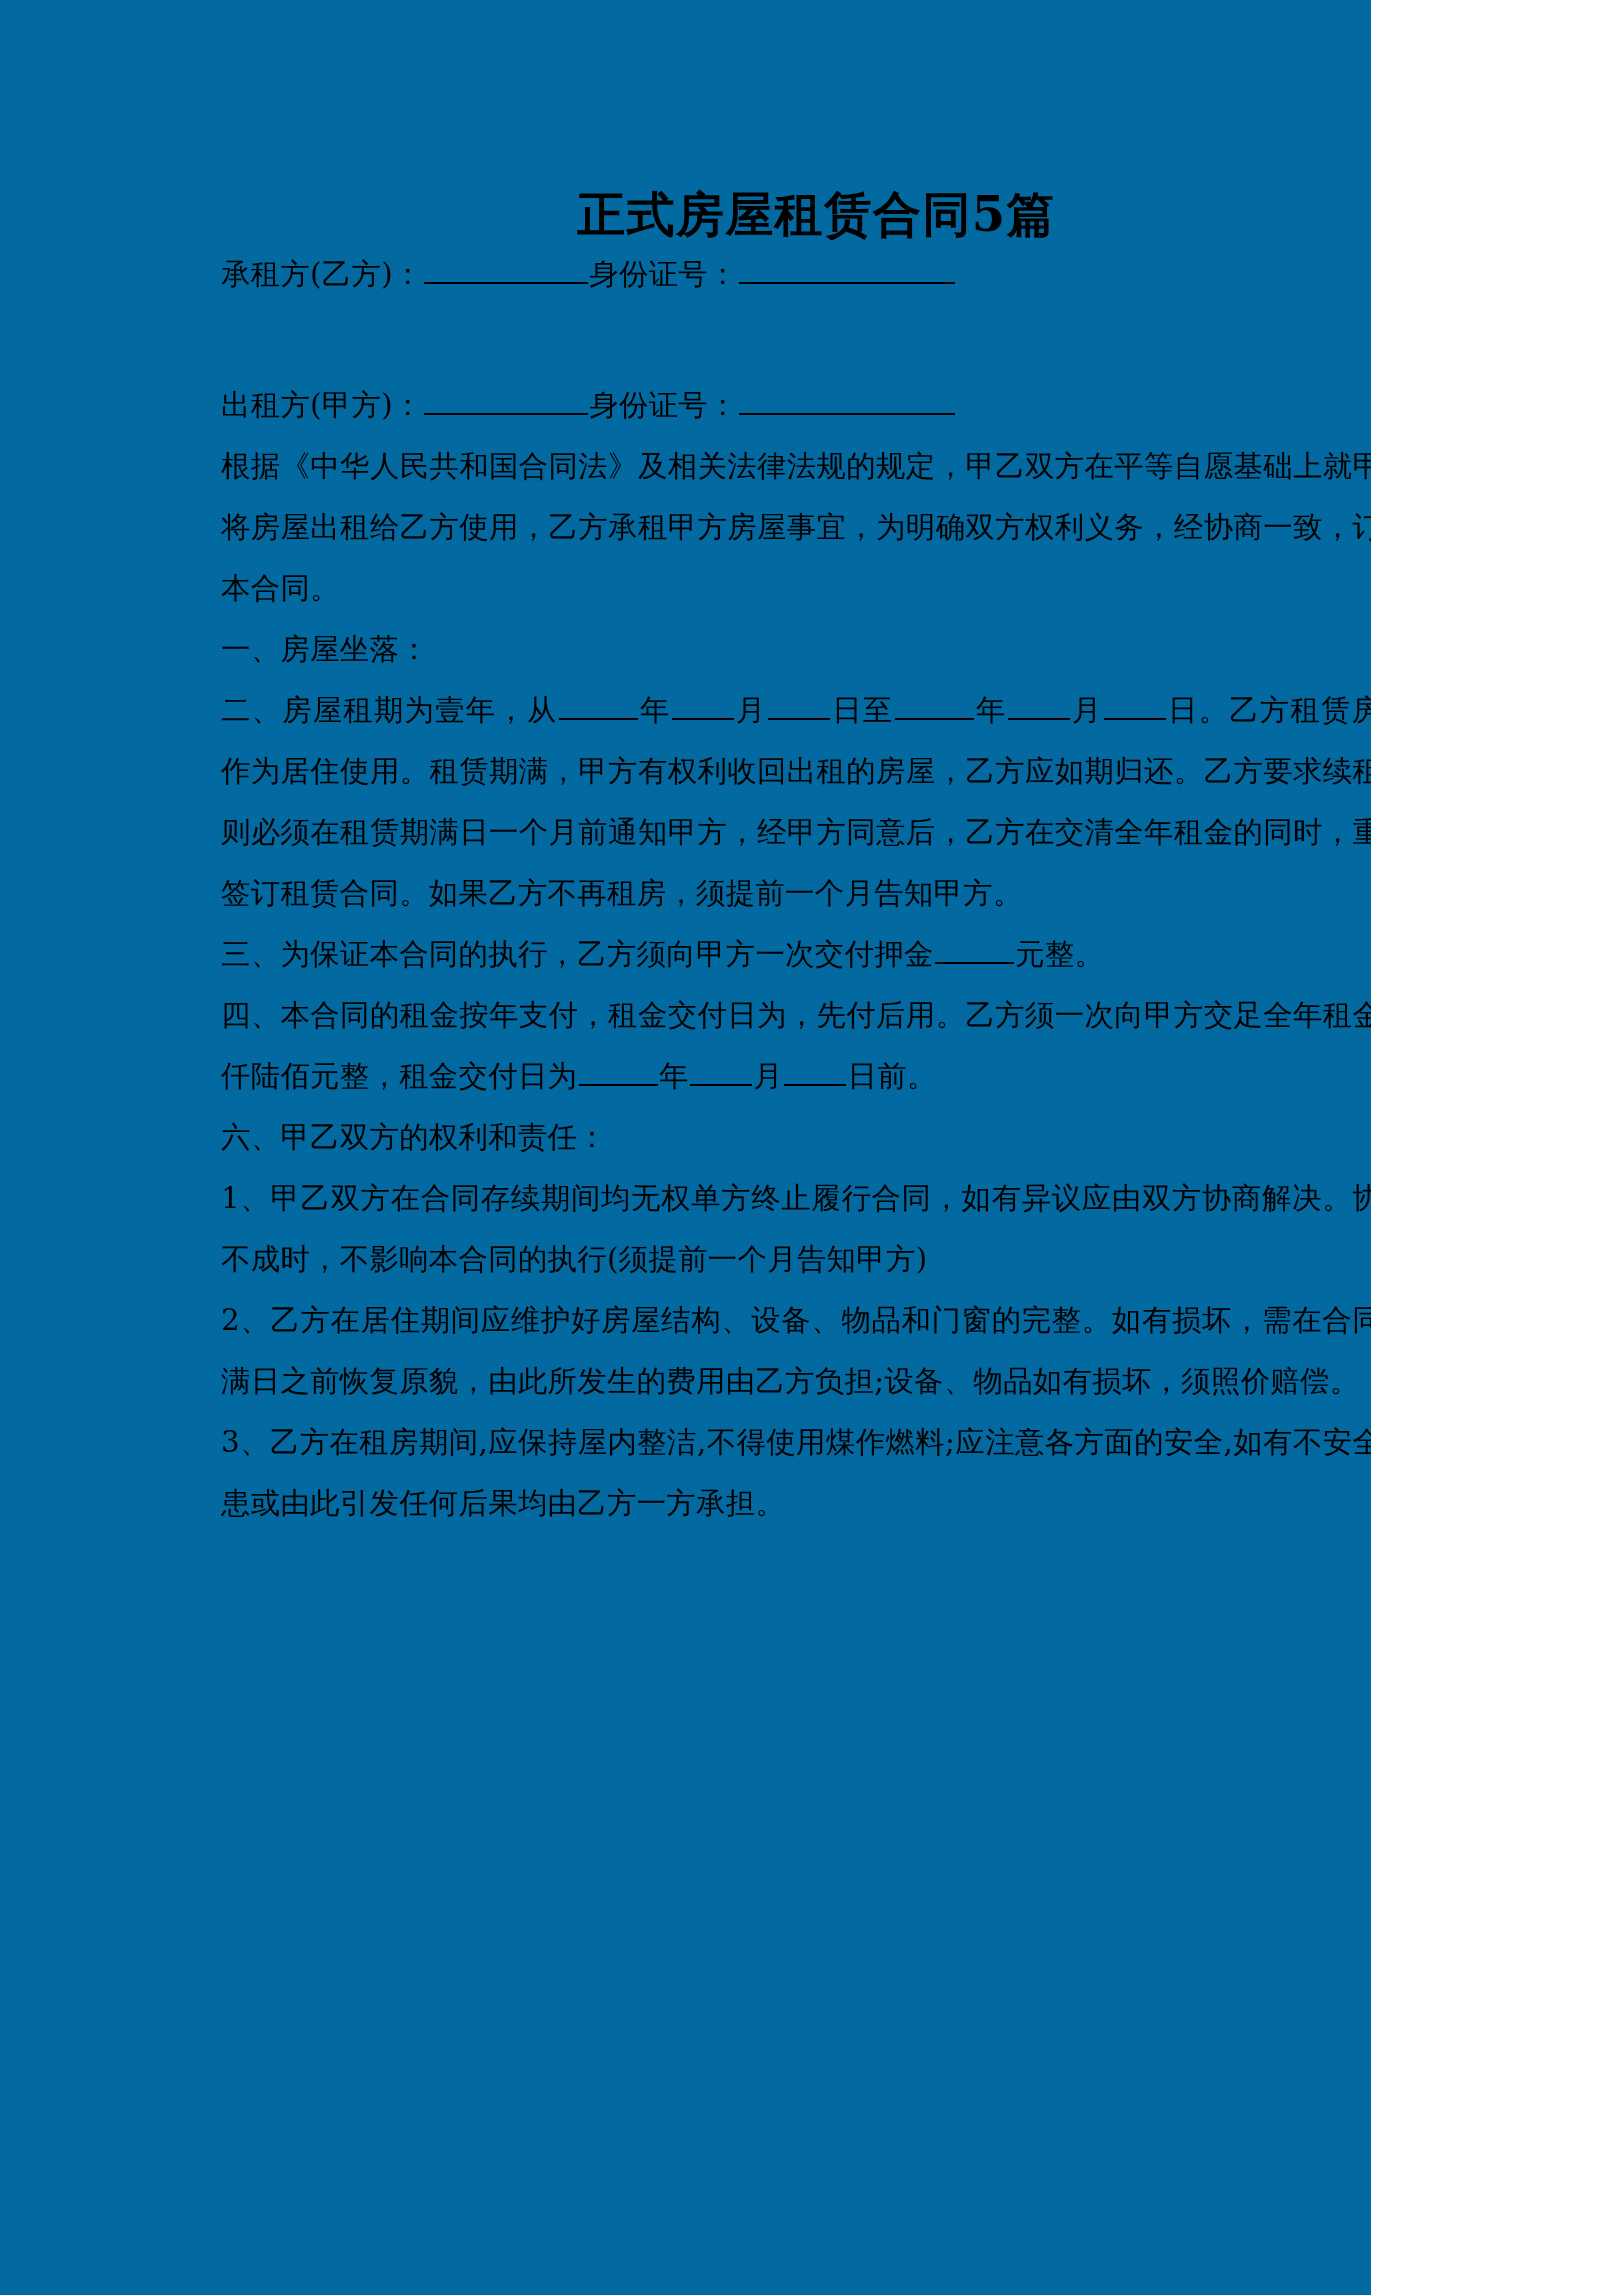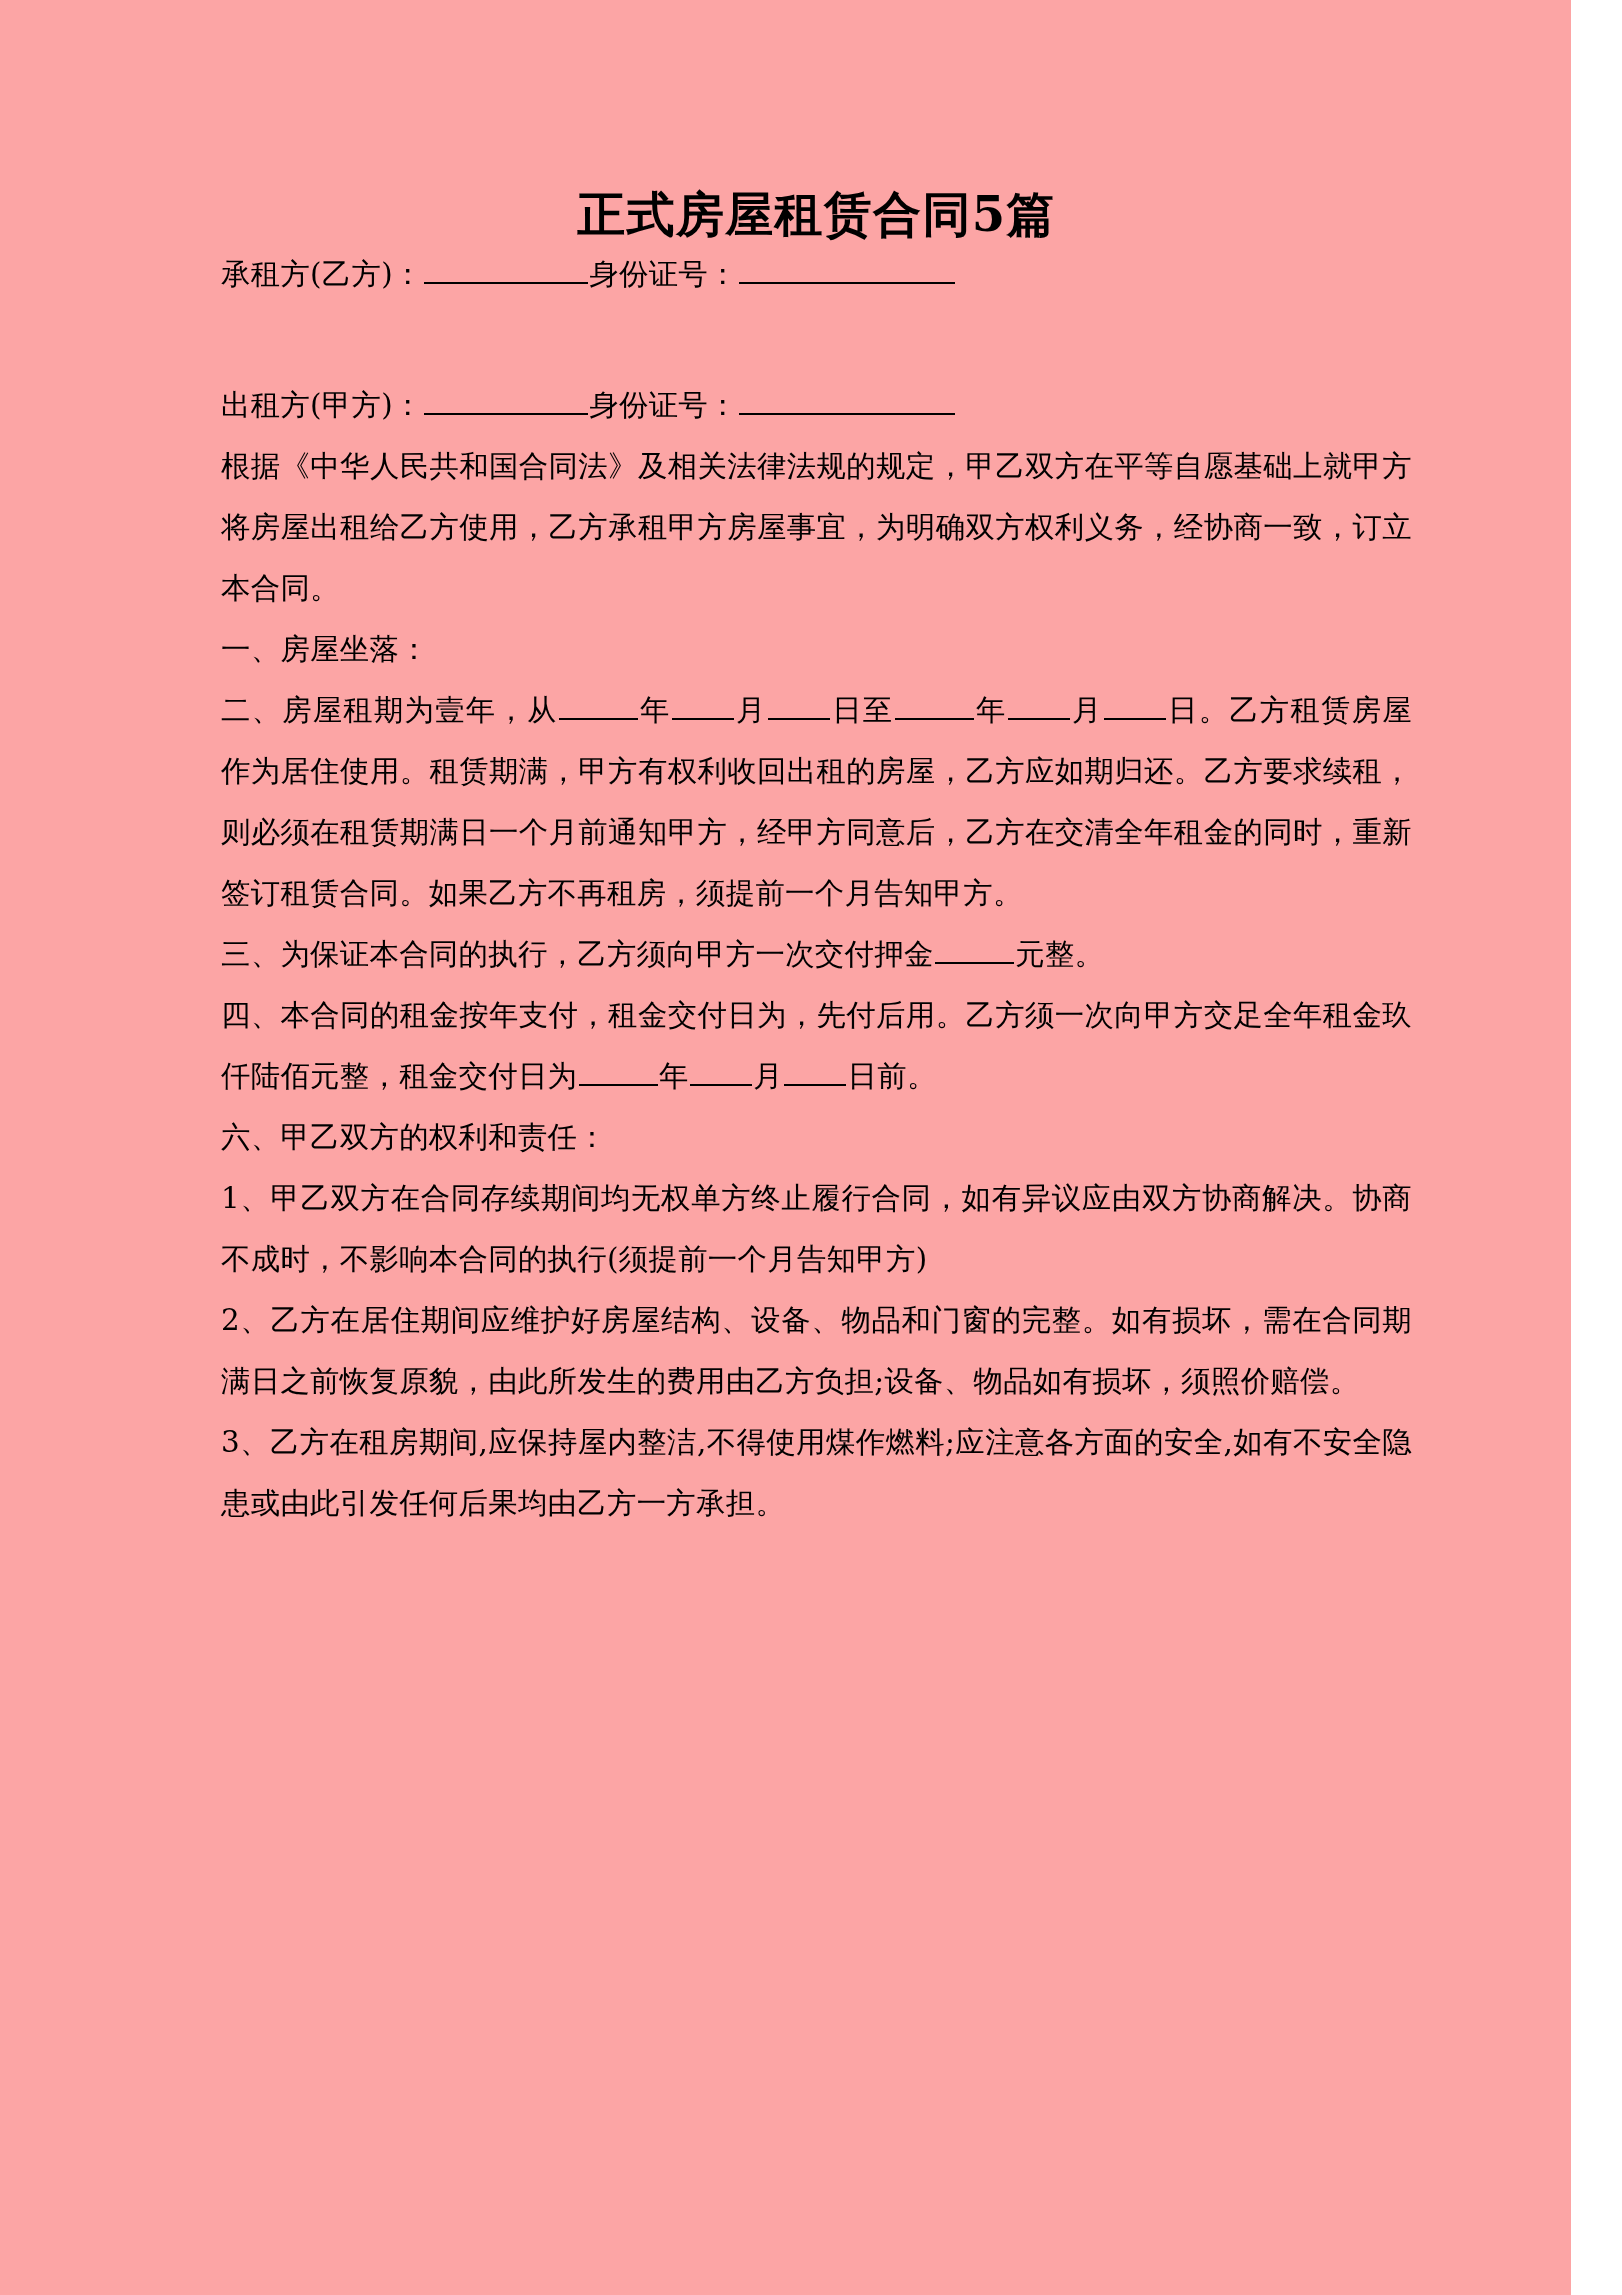--- a/index.html
+++ b/index.html
@@ -2,23 +2,23 @@
 <html style="font-size:10.5px"><head>
 <meta charset="utf-8">
 <style>
   html, body {
     margin: 0;
     padding: 0;
     background: #ffffff;
   }
   .page {
     position: relative;
-    width: 1571px;
+    width: 1371px;
     height: 2295px;
-    background: #fca5a5;
+    background: #0369a1;
     box-sizing: border-box;
     padding: 16px;
     overflow: hidden;
     font-family: "DejaVu Serif", "Liberation Serif", serif;
     color: #000000;
   }
   .content {
     position: absolute;
     left: 221px;
     top: 0;

